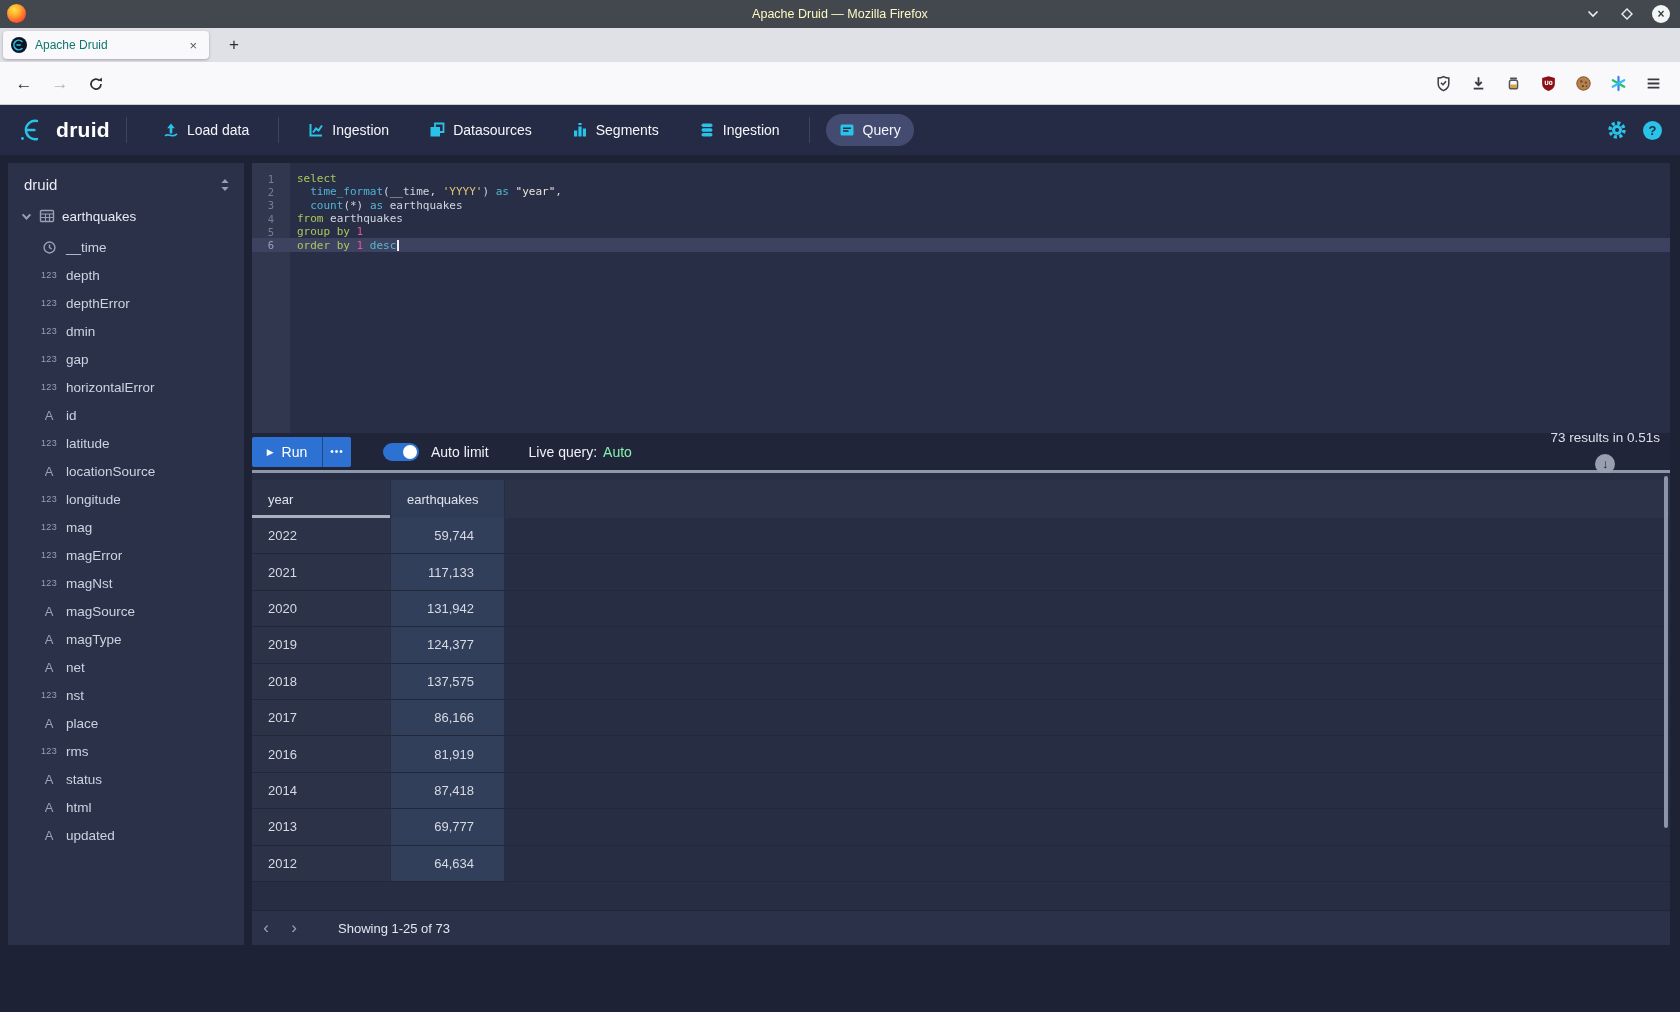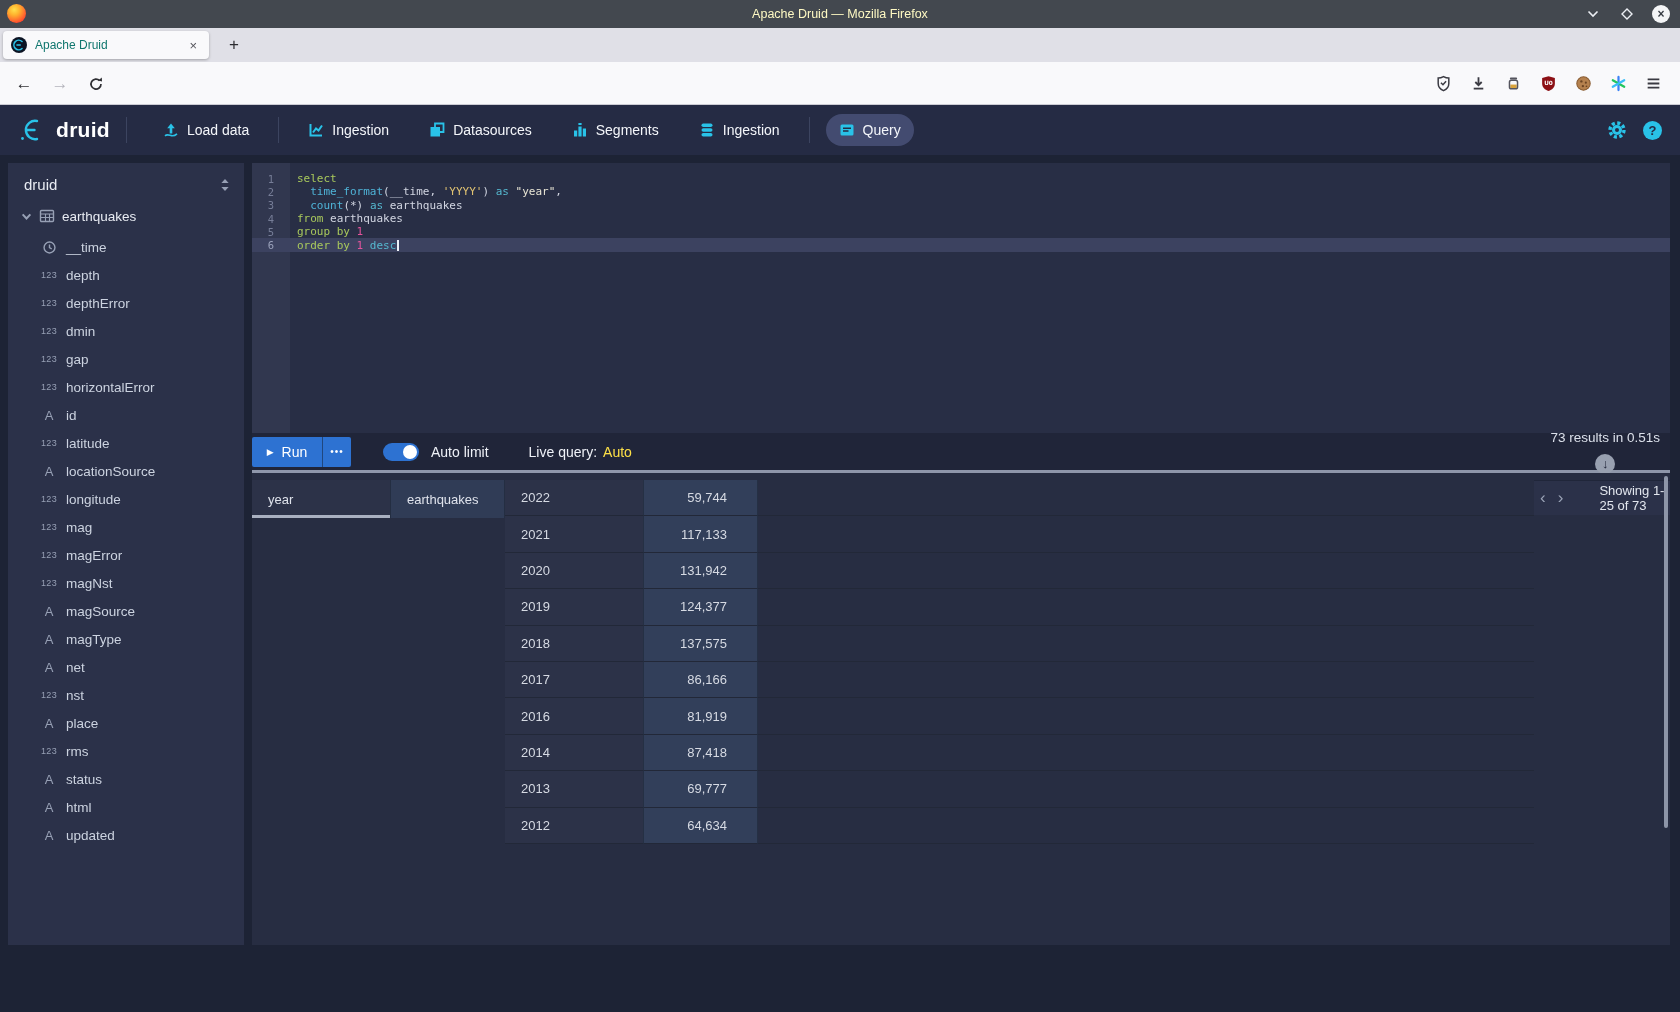--- a/index.html
+++ b/index.html
@@ -78,29 +78,29 @@
   
   .runbar { height:37px; background:#202539; display:flex; align-items:center; position:relative; }
   .run-group { display:flex; height:30px; }
   .run-btn { width:70px; background:#2d72d2; color:#fff; border-radius:2px 0 0 2px; display:flex; align-items:center; justify-content:center; gap:8px; font-size:14px; }
   .run-play { font-size:9px; color:#fff; }
   .more-btn { width:29px; background:#2d72d2; border-left:1px solid rgba(17,20,24,.45); border-radius:0 2px 2px 0; color:#fff; display:flex; align-items:center; justify-content:center; font-size:10px; letter-spacing:1px; }
   .toggle { margin-left:32px; width:36px; height:18px; border-radius:9px; background:#2d72d2; position:relative; }
   .toggle-knob { position:absolute; right:2px; top:2px; width:14px; height:14px; border-radius:50%; background:#fff; }
   .runbar-label { color:#eef1f7; font-size:14px; margin-left:12px; }
   .live-wrap { margin-left:40px; display:flex; gap:6px; }
-  .live-value { color:#fde047; font-size:14px; }
+  .live-value { color:#86efac; font-size:14px; }
   .run-right { position:absolute; right:10px; display:flex; align-items:center; gap:9px;flex-direction:column; }
   .results-info { color:#dbe0ea; font-size:13.5px; }
   .dl-circle { width:20px; height:20px; border-radius:50%; background:#98a0b0; color:#202539; display:flex; align-items:center; justify-content:center; font-size:13px; font-weight:bold; }
 
   .splitter { height:3px; background:#8e96aa; }
 
   
-  .results { flex:1; background:#272d42; position:relative; overflow:hidden; padding-top:7px; display:flex; flex-direction:row; }
+  .results { flex:1; background:#272d42; position:relative; overflow:hidden; padding-top:7px; display:flex; flex-direction:column; }
   .thead { display:flex; height:38px; flex:0 0 38px; }
   .th { font-size:13px; color:#dfe3ec; display:flex; align-items:center; padding-left:16px; position:relative; }
   .th-year { width:138px; flex:0 0 138px; background:#2c3248; }
   .th-year::after { content:""; position:absolute; left:0; bottom:0; width:100%; height:3px; background:#a9b0c0; }
   .th-eq { width:115px; flex:0 0 115px; background:#303c56; border-left:1px solid rgba(15,19,30,.35); border-right:1px solid rgba(15,19,30,.35); }
   .th-fill { flex:1; background:#2c3248; }
   .tbody { flex:1; overflow:hidden; position:relative; }
   .trow { display:flex; height:36.4px; }
   .td { font-size:13px; color:#d6dae3; display:flex; align-items:center; border-bottom:1px solid #222838; }
   .td-year { width:138px; flex:0 0 138px; background:#2c3248; padding-left:16px; }

